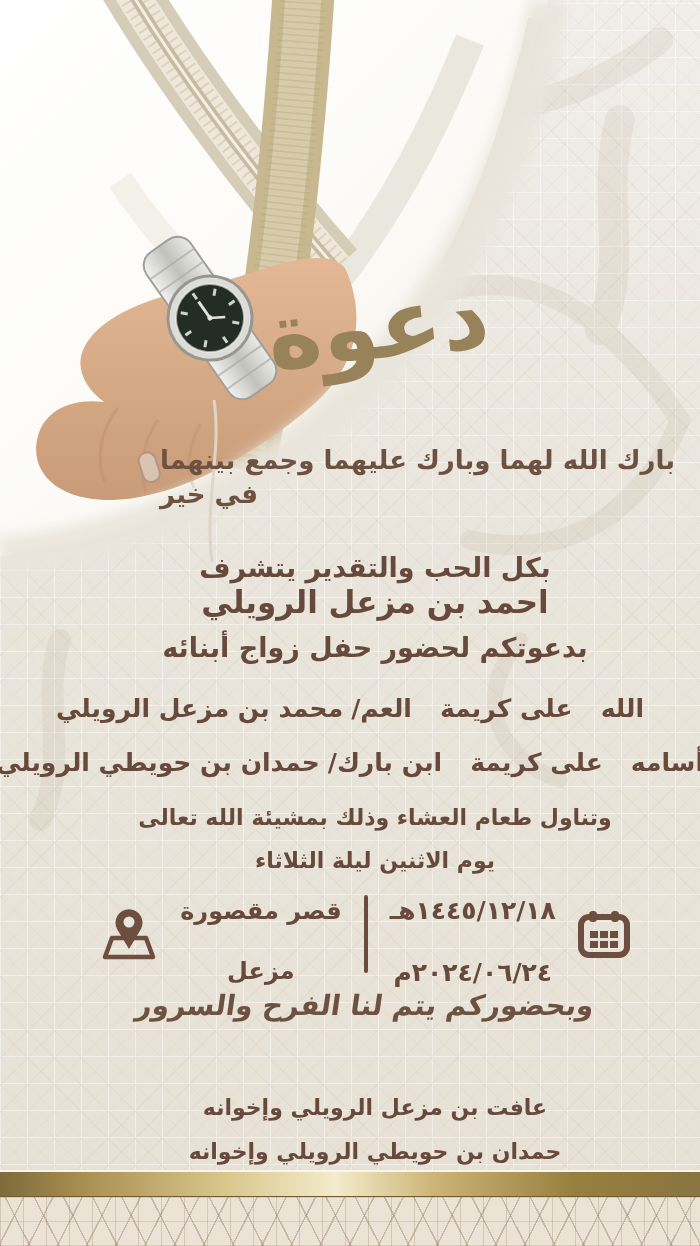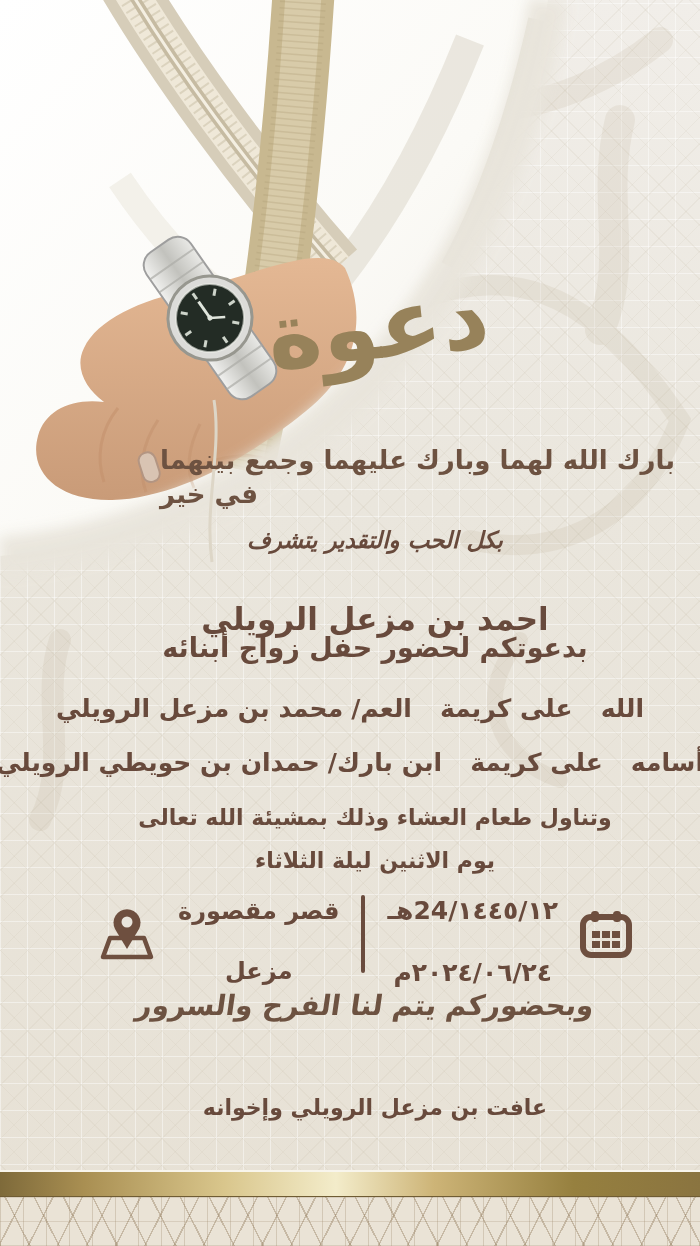--- a/index.html
+++ b/index.html
@@ -27,22 +27,22 @@
   .title-callig{
     position:absolute;left:258px;top:276px;width:240px;
     text-align:center;font-size:92px;font-weight:bold;color:#97825a;
     transform:rotate(-6deg);line-height:1.1;
   }
   .dua{
     position:absolute;left:160px;top:444px;width:540px;
     text-align:left;font-size:26px;font-weight:bold;color:#6d5241;
     line-height:1.3;
   }
-  .intro{top:524px;font-size:23px;font-style:italic;}
-  .host{top:597px;font-size:31px;}
+  .intro{top:548px;font-size:27px;}
+  .host{top:580px;font-size:31px;}
   .event{top:628px;font-size:27px;}
   .groom-row{
     position:absolute;left:5px;width:690px;
     display:flex;justify-content:center;align-items:baseline;gap:28px;
     font-weight:bold;color:#684a3c;font-size:25px;white-space:nowrap;
   }
   .groom-row .rel-group{display:inline-flex;gap:8px;}
   .row1{top:694px;}
   .row2{top:748px;}
   .dinner{top:802px;font-size:22px;}
@@ -224,37 +224,38 @@
       <g fill="#6e4f3f">
         <rect x="12" y="21" width="8" height="7"></rect>
           <rect x="22" y="21" width="8" height="7"></rect>
           <rect x="32" y="21" width="8" height="7"></rect>
         <rect x="12" y="31" width="8" height="7"></rect>
           <rect x="22" y="31" width="8" height="7"></rect>
           <rect x="32" y="31" width="8" height="7"></rect>
       </g>
     </svg>
     <div class="dates">
-      <div>١٤٤٥/١٢/24هـ</div>
+      <div>١٤٤٥/١٢/١٨هـ</div>
       <div>٢٠٢٤/٠٦/٢٤م</div>
     </div>
     <div class="vdivider"></div>
     <div class="venue">
       <div>قصر مقصورة</div>
       <div>مزعل</div>
     </div>
     <svg width="58" height="54" viewBox="0 0 58 54">
       <path d="M12,31 L46,31 L53,50 L5,50 Z" fill="none" stroke="#6e4f3f" stroke-width="4.5" stroke-linejoin="round"></path>
       <path d="M29,42 L17,22 A13.5 13.5 0 1 1 41,22 Z" fill="#6e4f3f"></path>
       <circle cx="29" cy="15" r="5.5" fill="#e9e5dc"></circle>
     </svg>
   </div>
 
   <div class="closing-callig">وبحضوركم يتم لنا الفرح والسرور</div>
 
 
   <div class="line inv1">عافت بن مزعل الرويلي وإخوانه</div>
 
+  <div class="line inv2">حمدان بن حويطي الرويلي وإخوانه</div>
 
   <div class="gold-bar"></div>
   <div class="bottom-pattern"></div>
 
 </div>
 
 </body></html>

